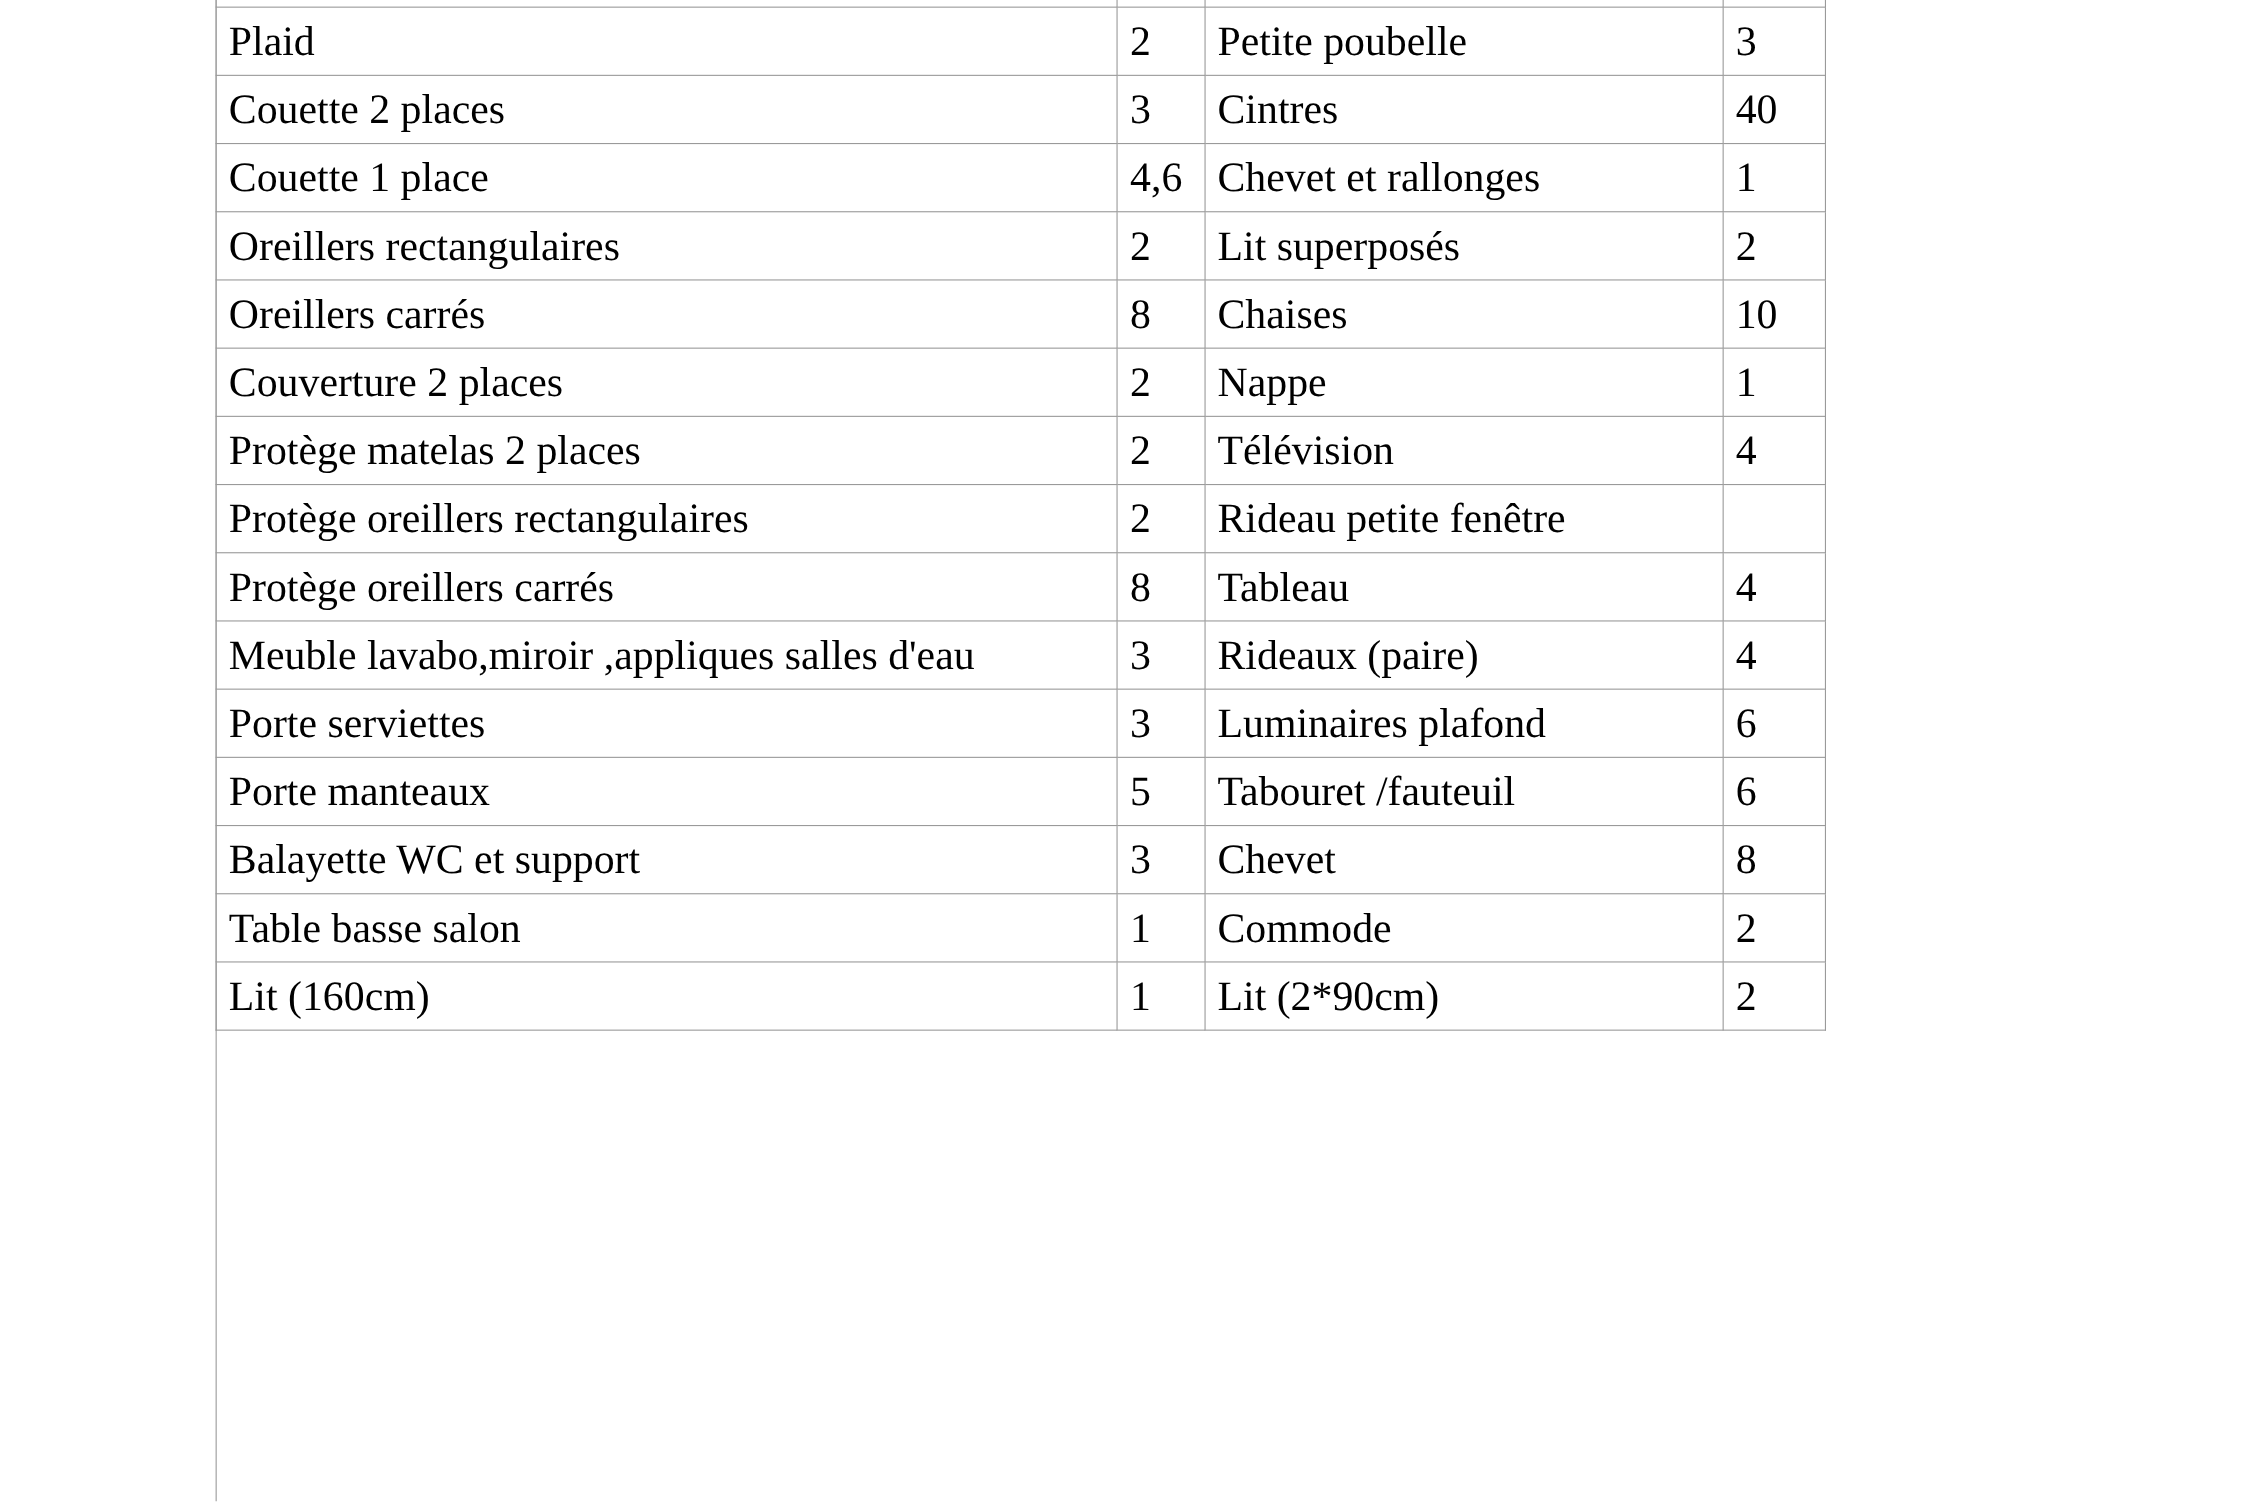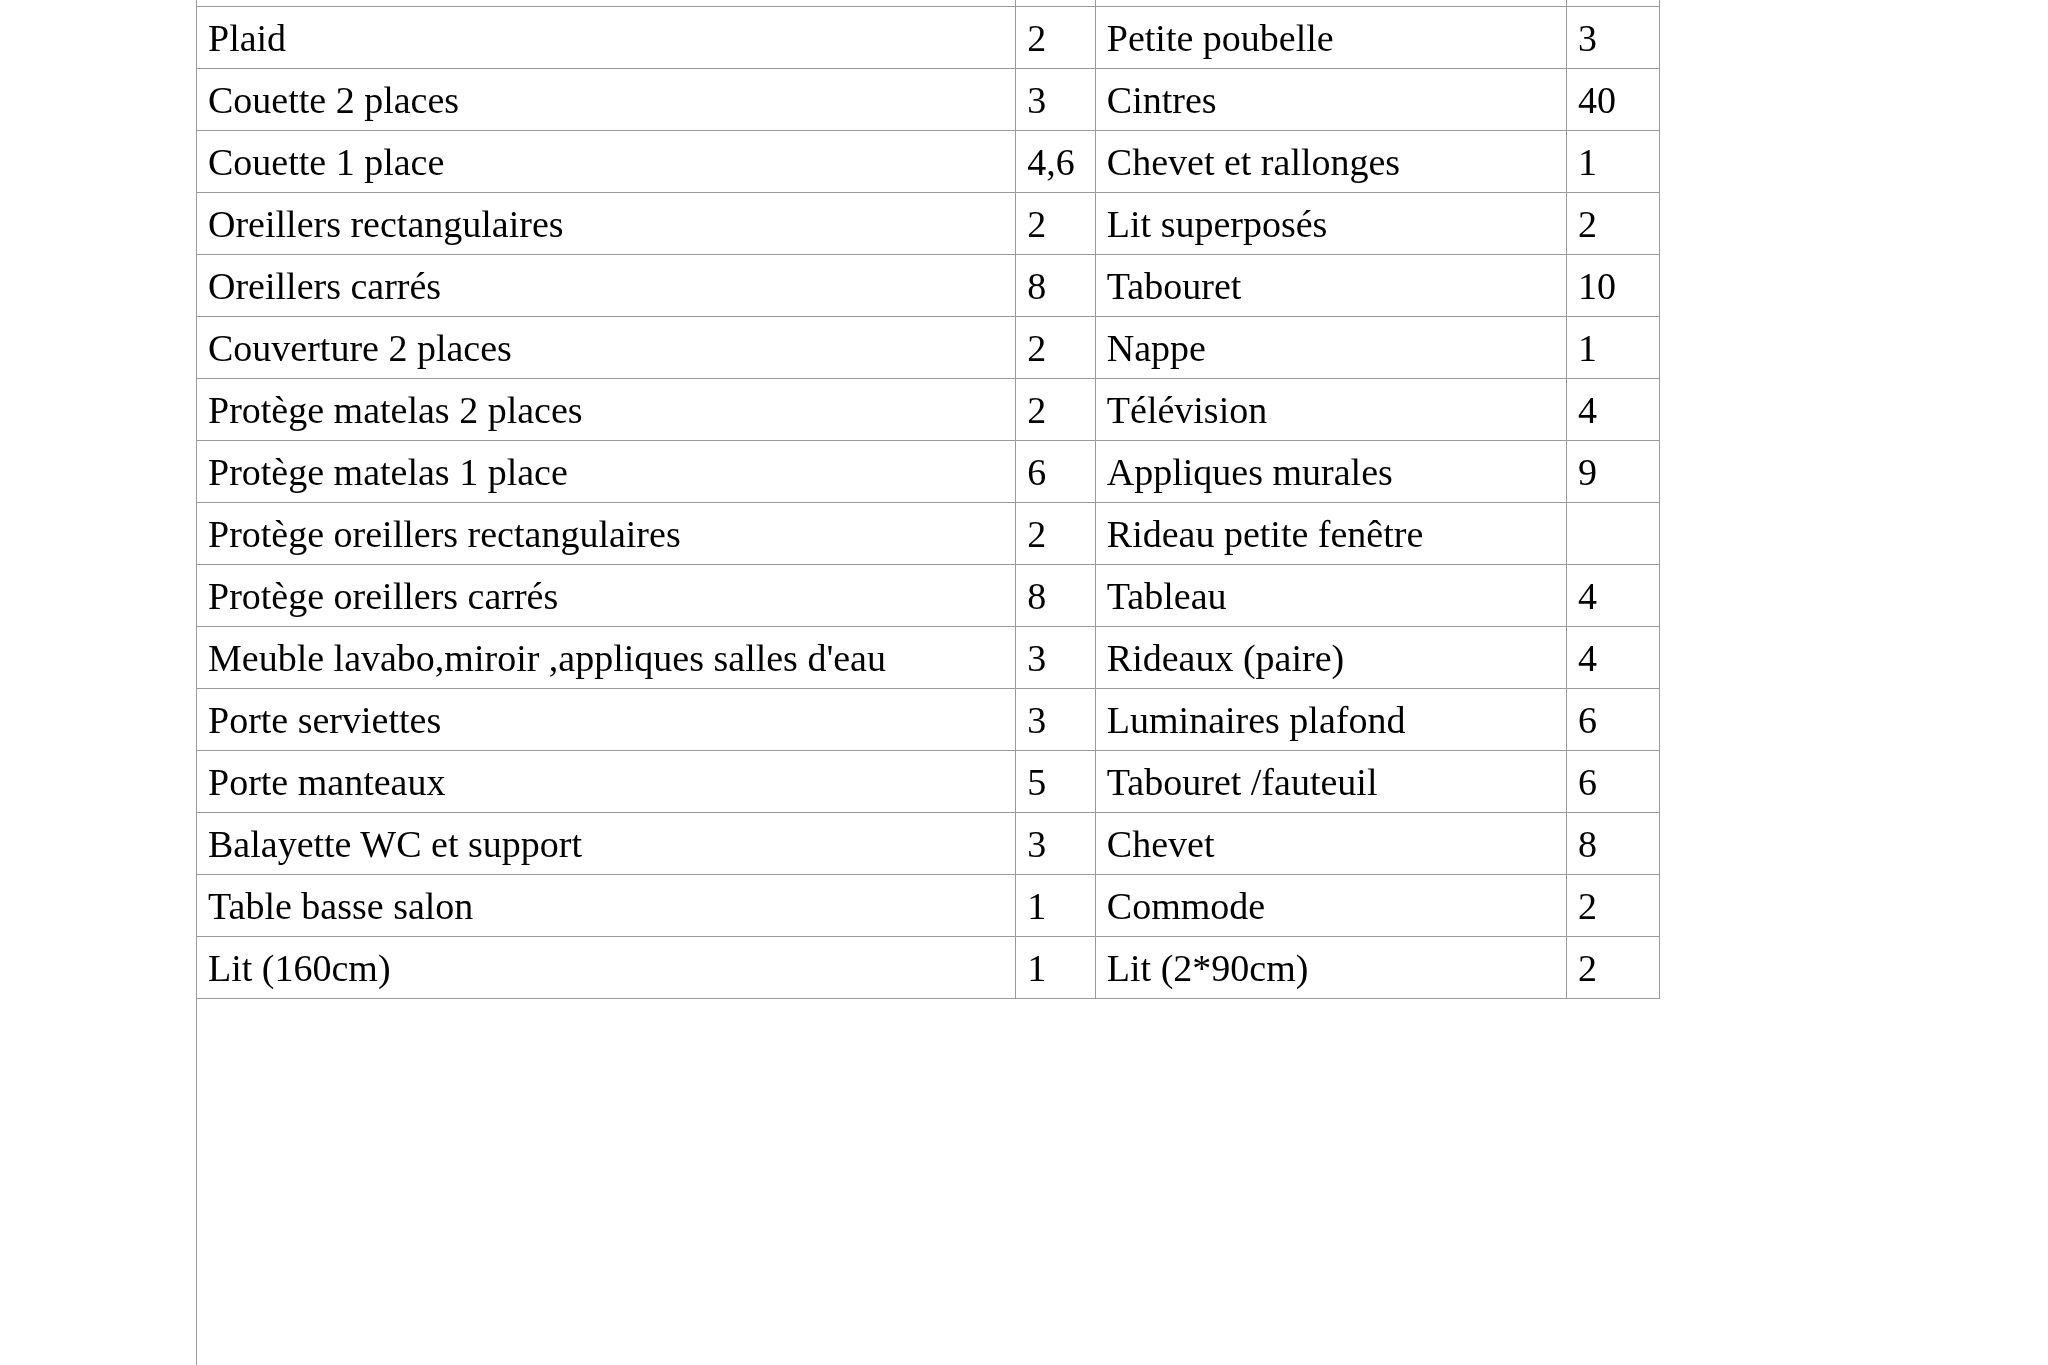--- a/index.html
+++ b/index.html
@@ -110,44 +110,38 @@
       <tr>
         <td>Oreillers rectangulaires</td>
         <td>2</td>
         <td>Lit superposés</td>
         <td>2</td>
       </tr>
 
       <tr>
         <td>Oreillers carrés</td>
         <td>8</td>
-        <td>Tabouret</td>
+        <td>Chaises</td>
         <td>10</td>
       </tr>
 
       <tr>
         <td>Couverture 2 places</td>
         <td>2</td>
         <td>Nappe</td>
         <td>1</td>
       </tr>
 
       <tr>
         <td>Protège matelas 2 places</td>
         <td>2</td>
         <td>Télévision</td>
         <td>4</td>
       </tr>
 
-      <tr>
-        <td>Protège matelas 1 place</td>
-        <td>6</td>
-        <td>Appliques murales</td>
-        <td>9</td>
-      </tr>
 
       <tr>
         <td>Protège oreillers rectangulaires</td>
         <td>2</td>
         <td>Rideau petite fenêtre</td>
         <td></td>
       </tr>
 
       <tr>
         <td>Protège oreillers carrés</td>

